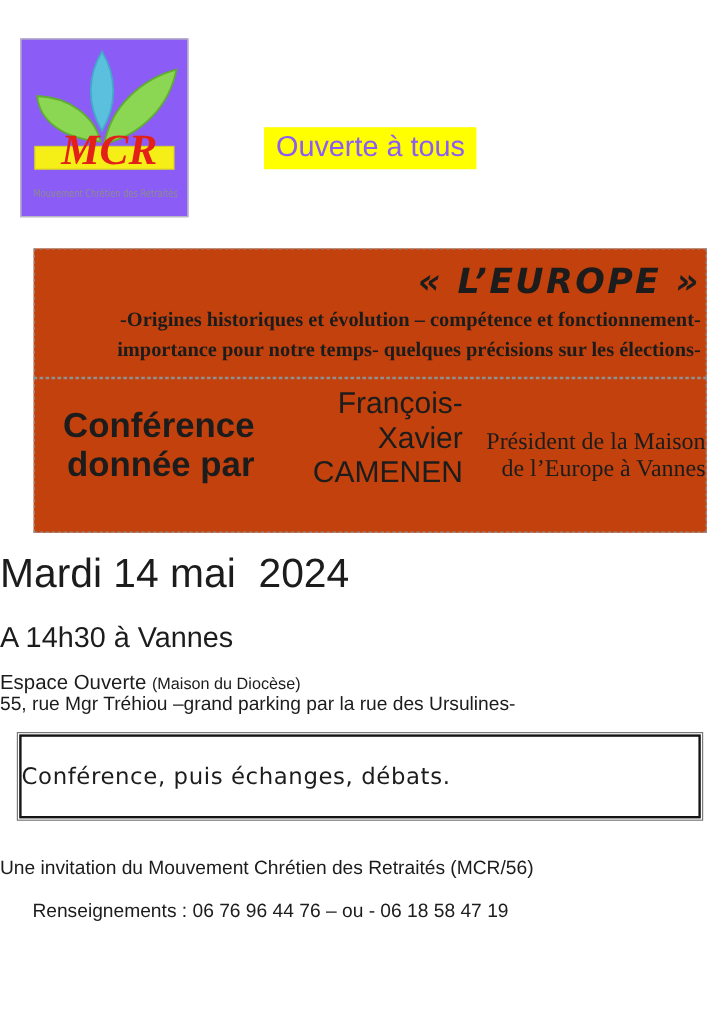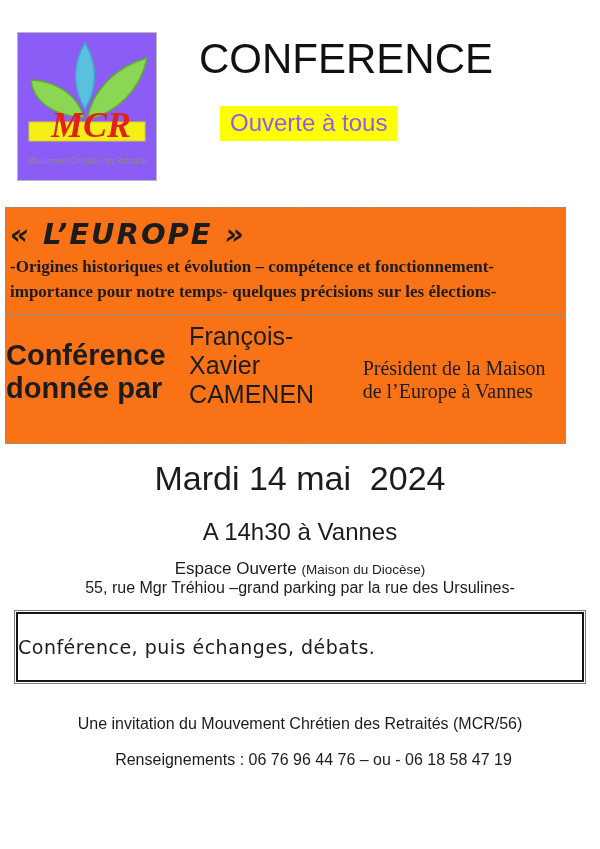--- a/index.html
+++ b/index.html
@@ -28,23 +28,23 @@
     font-size:42px;line-height:1.1;color:#111;
   }
   .subtitle-highlight{
     position:absolute;left:220px;top:106px;
     background:#ffff00;color:#8b5cf6;
     font-size:24px;line-height:1.15;
     padding:3px 10px 4px 10px;
   }
   
   .dashed-box{
-    position:absolute;left:5px;width:561px;
-    border:1px dashed #909090;background:#f97316;
-    text-align:left;box-sizing:border-box;
+    position:absolute;left:28px;width:561px;
+    border:1px dashed #909090;background:#c2410c;
+    text-align:right;box-sizing:border-box;
   }
   .topic-box{top:207px;padding:8px 4px 9px 4px;}
   .topic-title{
     font-family:"DejaVu Sans",sans-serif;
     font-style:italic;font-weight:bold;
     font-size:29px;line-height:1.25;letter-spacing:2px;
     margin-bottom:3px;
   }
   .topic-line{
     font-family:"Liberation Serif",serif;font-weight:bold;
@@ -52,21 +52,21 @@
   }
   .speaker-box{
     top:315px;height:129px;
     display:flex;flex-direction:row;justify-content:center;align-items:center;
     padding:4px 0;
   }
   .speaker-heading{font-size:29px;font-weight:bold;margin-bottom:16px;}
   .speaker-name{font-size:25px;margin-bottom:28px;}
   .speaker-role{font-family:"Liberation Serif",serif;font-size:20px;}
   
-  .center-line{position:absolute;left:0;right:0;text-align:center;}
+  .center-line{position:absolute;left:0;right:0;}
   .event-date{top:459px;font-size:34px;white-space:pre;}
   .event-time{top:518px;font-size:24px;}
   .event-venue{top:559px;font-size:17px;}
   .venue-note{font-size:13.5px;}
   .event-address{top:579px;font-size:16px;}
   
   .program-box{
     position:absolute;left:16px;top:612px;width:568px;height:70px;
     border:2px solid #151515;outline:1px solid #7a7a7a;outline-offset:1px;
     box-sizing:border-box;background:#fff;
@@ -93,21 +93,20 @@
       <path d="M129,25 C123,55 101,79 69,87 C74,57 99,33 129,25 Z" fill="#8bd653" stroke="#5fae2f" stroke-width="1.5"></path>
 
       <path d="M67,10 C55,30 54,54 67,76 C80,54 79,30 67,10 Z" fill="#5bc0dd" stroke="#42a9c9" stroke-width="1.5"></path>
 
       <text x="73" y="104" text-anchor="middle" class="logo-mcr-text" font-size="36" fill="#e32119" textLength="80" lengthAdjust="spacingAndGlyphs">MCR</text>
 
       <text x="70" y="131" text-anchor="middle" class="logo-caption-text" font-size="9" fill="#8c8c8c" textLength="120" lengthAdjust="spacingAndGlyphs">Mouvement Chrétien des Retraités</text>
     </svg>
   </div>
 
-  <div class="main-title">CONFERENCE</div>
   <div class="subtitle-highlight">Ouverte à tous</div>
 
   <div class="dashed-box topic-box">
     <div class="topic-title">« L’EUROPE »</div>
     <div class="topic-line">-Origines historiques et évolution – compétence et fonctionnement-</div>
     <div class="topic-line">importance pour notre temps- quelques précisions sur les élections-</div>
   </div>
 
   <div class="dashed-box speaker-box">
     <div class="speaker-heading">Conférence donnée par</div>

